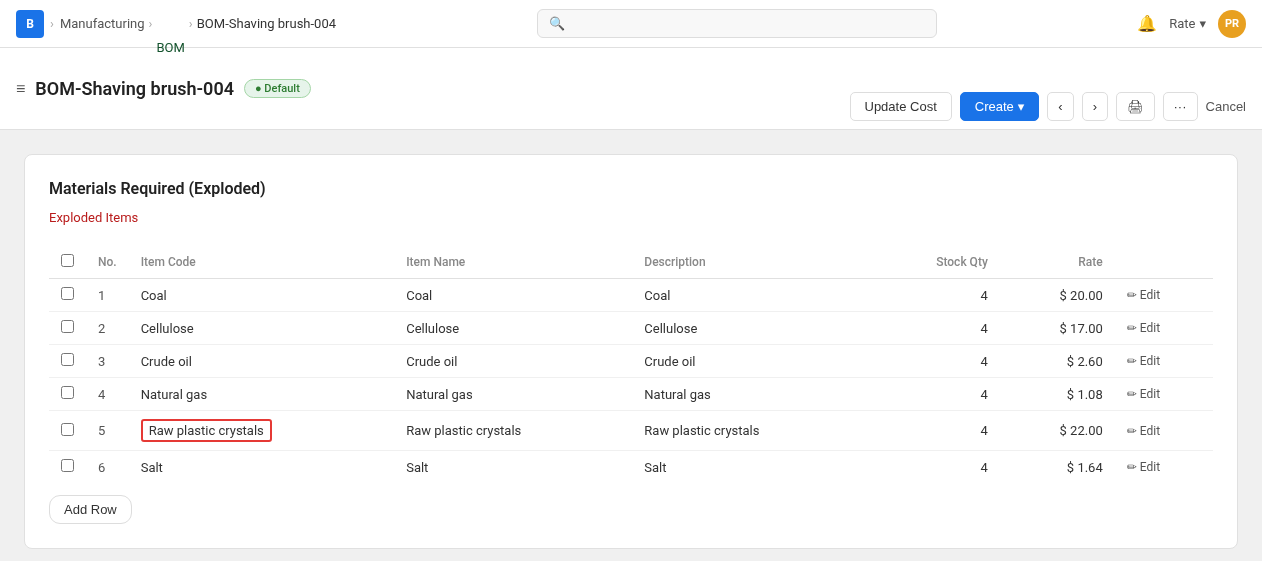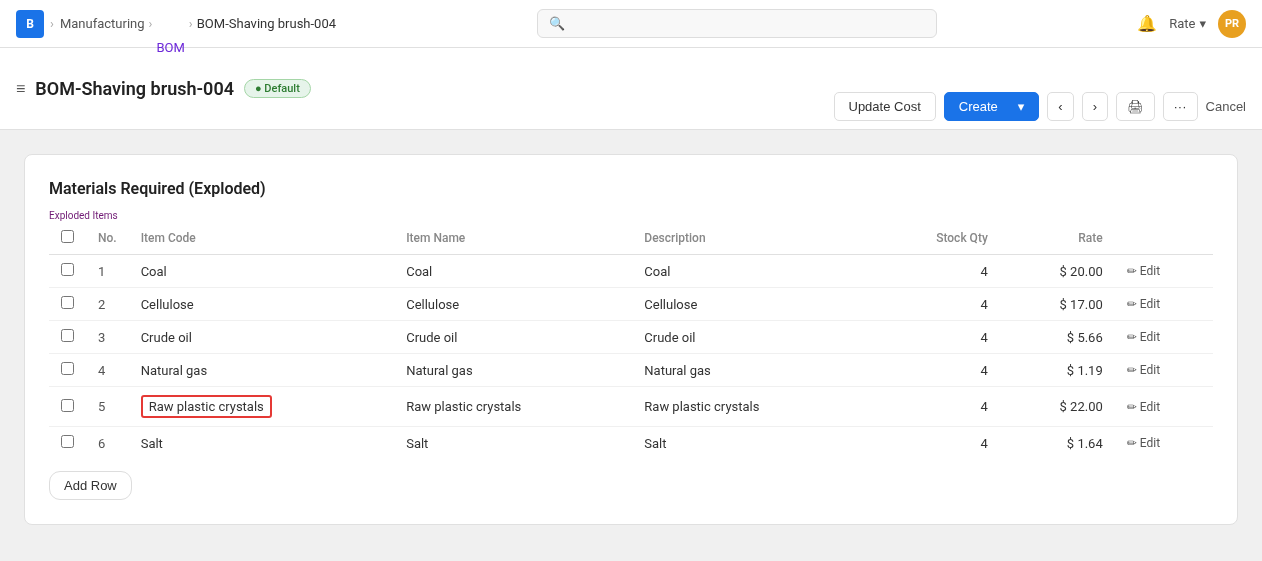--- a/index.html
+++ b/index.html
@@ -40,32 +40,32 @@
     .toolbar-left { display: flex; align-items: center; gap: 10px; }
     .menu-icon { font-size: 16px; color: #555; cursor: pointer; }
     .page-title { font-size: 18px; font-weight: 600; color: #222; }
     .badge-default {
       background: #e6f4ea; color: #2e7d32; border-radius: 12px;
       padding: 2px 10px; font-size: 11px; font-weight: 500;
       border: 1px solid #a5d6a7;
     }
     .toolbar-right { display: flex; align-items: center; gap: 8px; margin-top: 36px; }
     .btn { padding: 6px 14px; border-radius: 5px; border: 1px solid #ddd; background: #fff; font-size: 13px; cursor: pointer; color: #333; }
-    .btn-primary { background: #1a73e8; color: #fff; border-color: #1a73e8; display: flex; align-items: center; gap: 20px; }
+    .btn-primary { background: #1a73e8; color: #fff; border-color: #1a73e8; display: flex; align-items: center; gap: 4px; }
     .btn-icon { padding: 6px 10px; }
     .cancel-btn { background: transparent; border: none; color: #555; font-size: 13px; cursor: pointer; }
 
     
     .main { padding: 24px; }
     .card {
       background: #fff; border-radius: 8px; border: 1px solid #e0e0e0;
       padding: 24px;
     }
     .section-title { font-size: 16px; font-weight: 600; color: #222; margin-bottom: 12px; }
-    .section-subtitle { font-size: 10px; color: #701a75; margin-bottom: 1px; }
+    .section-subtitle { font-size: 13px; color: #b91c1c; margin-bottom: 21px; }
 
     
     .items-table { width: 100%; border-collapse: collapse; }
     .items-table th {
       text-align: left; font-size: 12px; color: #888; font-weight: 500;
       padding: 8px 12px; border-bottom: 1px solid #e0e0e0;
     }
     .items-table th.right { text-align: right; }
     .items-table td { padding: 8px 12px; border-bottom: 1px solid #f0f0f0; vertical-align: middle; }
     .items-table tr:last-child td { border-bottom: none; }
@@ -84,21 +84,21 @@
 </head>
 <body>
 
 <div class="topbar">
   <div class="topbar-left">
     <div class="app-icon">B</div>
     <span class="breadcrumb-sep">›</span>
     <div class="breadcrumb">
       <span style="cursor:pointer;color:#555;">Manufacturing</span>
       <span class="breadcrumb-sep">›</span>
-      <span style="cursor:pointer;color:#6d28d9;margin-top:47px;">BOM</span>
+      <span style="cursor:pointer;color:#14532d;margin-top:47px;">BOM</span>
       <span class="breadcrumb-sep">›</span>
       <span class="breadcrumb-current">BOM-Shaving brush-004</span>
     </div>
   </div>
   <div class="topbar-center">
     <div class="search-box">
       <span style="color:#aaa;">🔍</span>
     </div>
   </div>
   <div class="topbar-right">
@@ -188,38 +188,38 @@
   </tr>
           <tr>
     <td class="checkbox-col">
       <input type="checkbox" style="">
     </td>
     <td class="no-col">3</td>
     <td><span>Crude oil</span></td>
     <td>Crude oil</td>
     <td>Crude oil</td>
     <td class="right">4</td>
-    <td class="right">$ 5.66</td>
+    <td class="right">$ 2.60</td>
     <td>
       <span class="edit-link">
         <span>✏</span>
         <span>Edit</span>
       </span>
     </td>
   </tr>
           <tr>
     <td class="checkbox-col">
       <input type="checkbox" style="">
     </td>
     <td class="no-col">4</td>
     <td><span>Natural gas</span></td>
     <td>Natural gas</td>
     <td>Natural gas</td>
     <td class="right">4</td>
-    <td class="right">$ 1.19</td>
+    <td class="right">$ 1.08</td>
     <td>
       <span class="edit-link">
         <span>✏</span>
         <span>Edit</span>
       </span>
     </td>
   </tr>
           <tr>
     <td class="checkbox-col">
       <input type="checkbox" style="">

